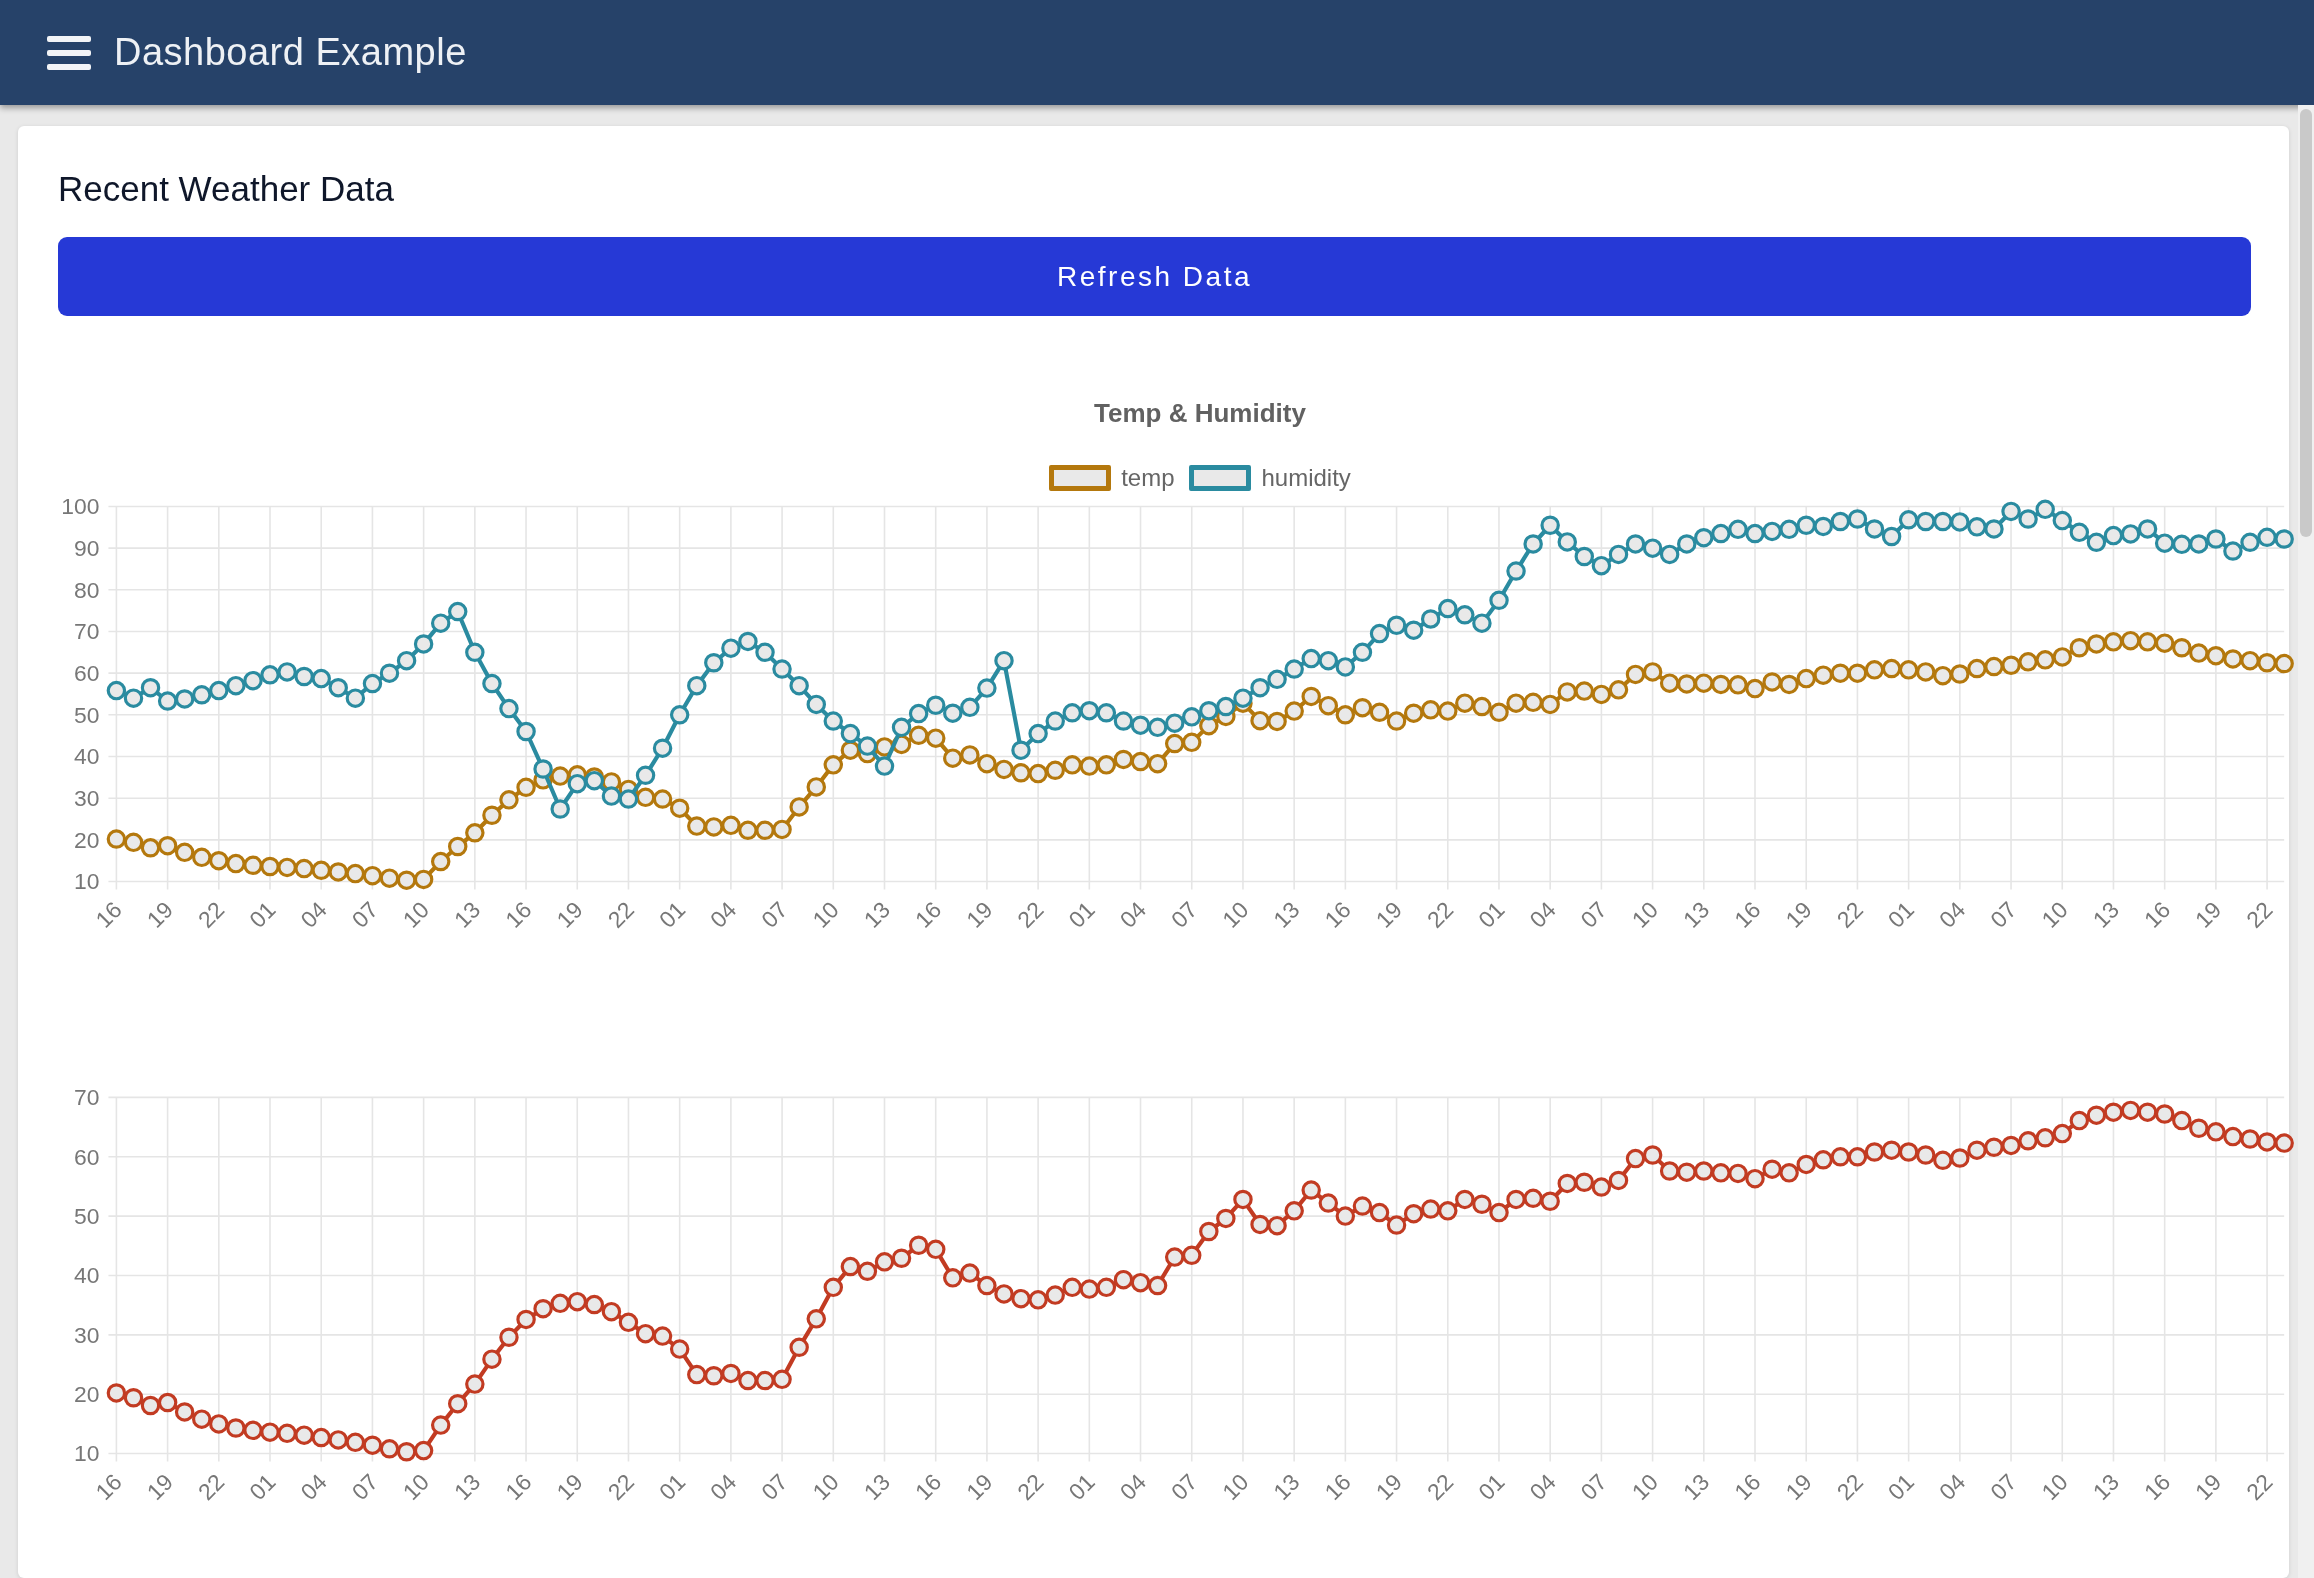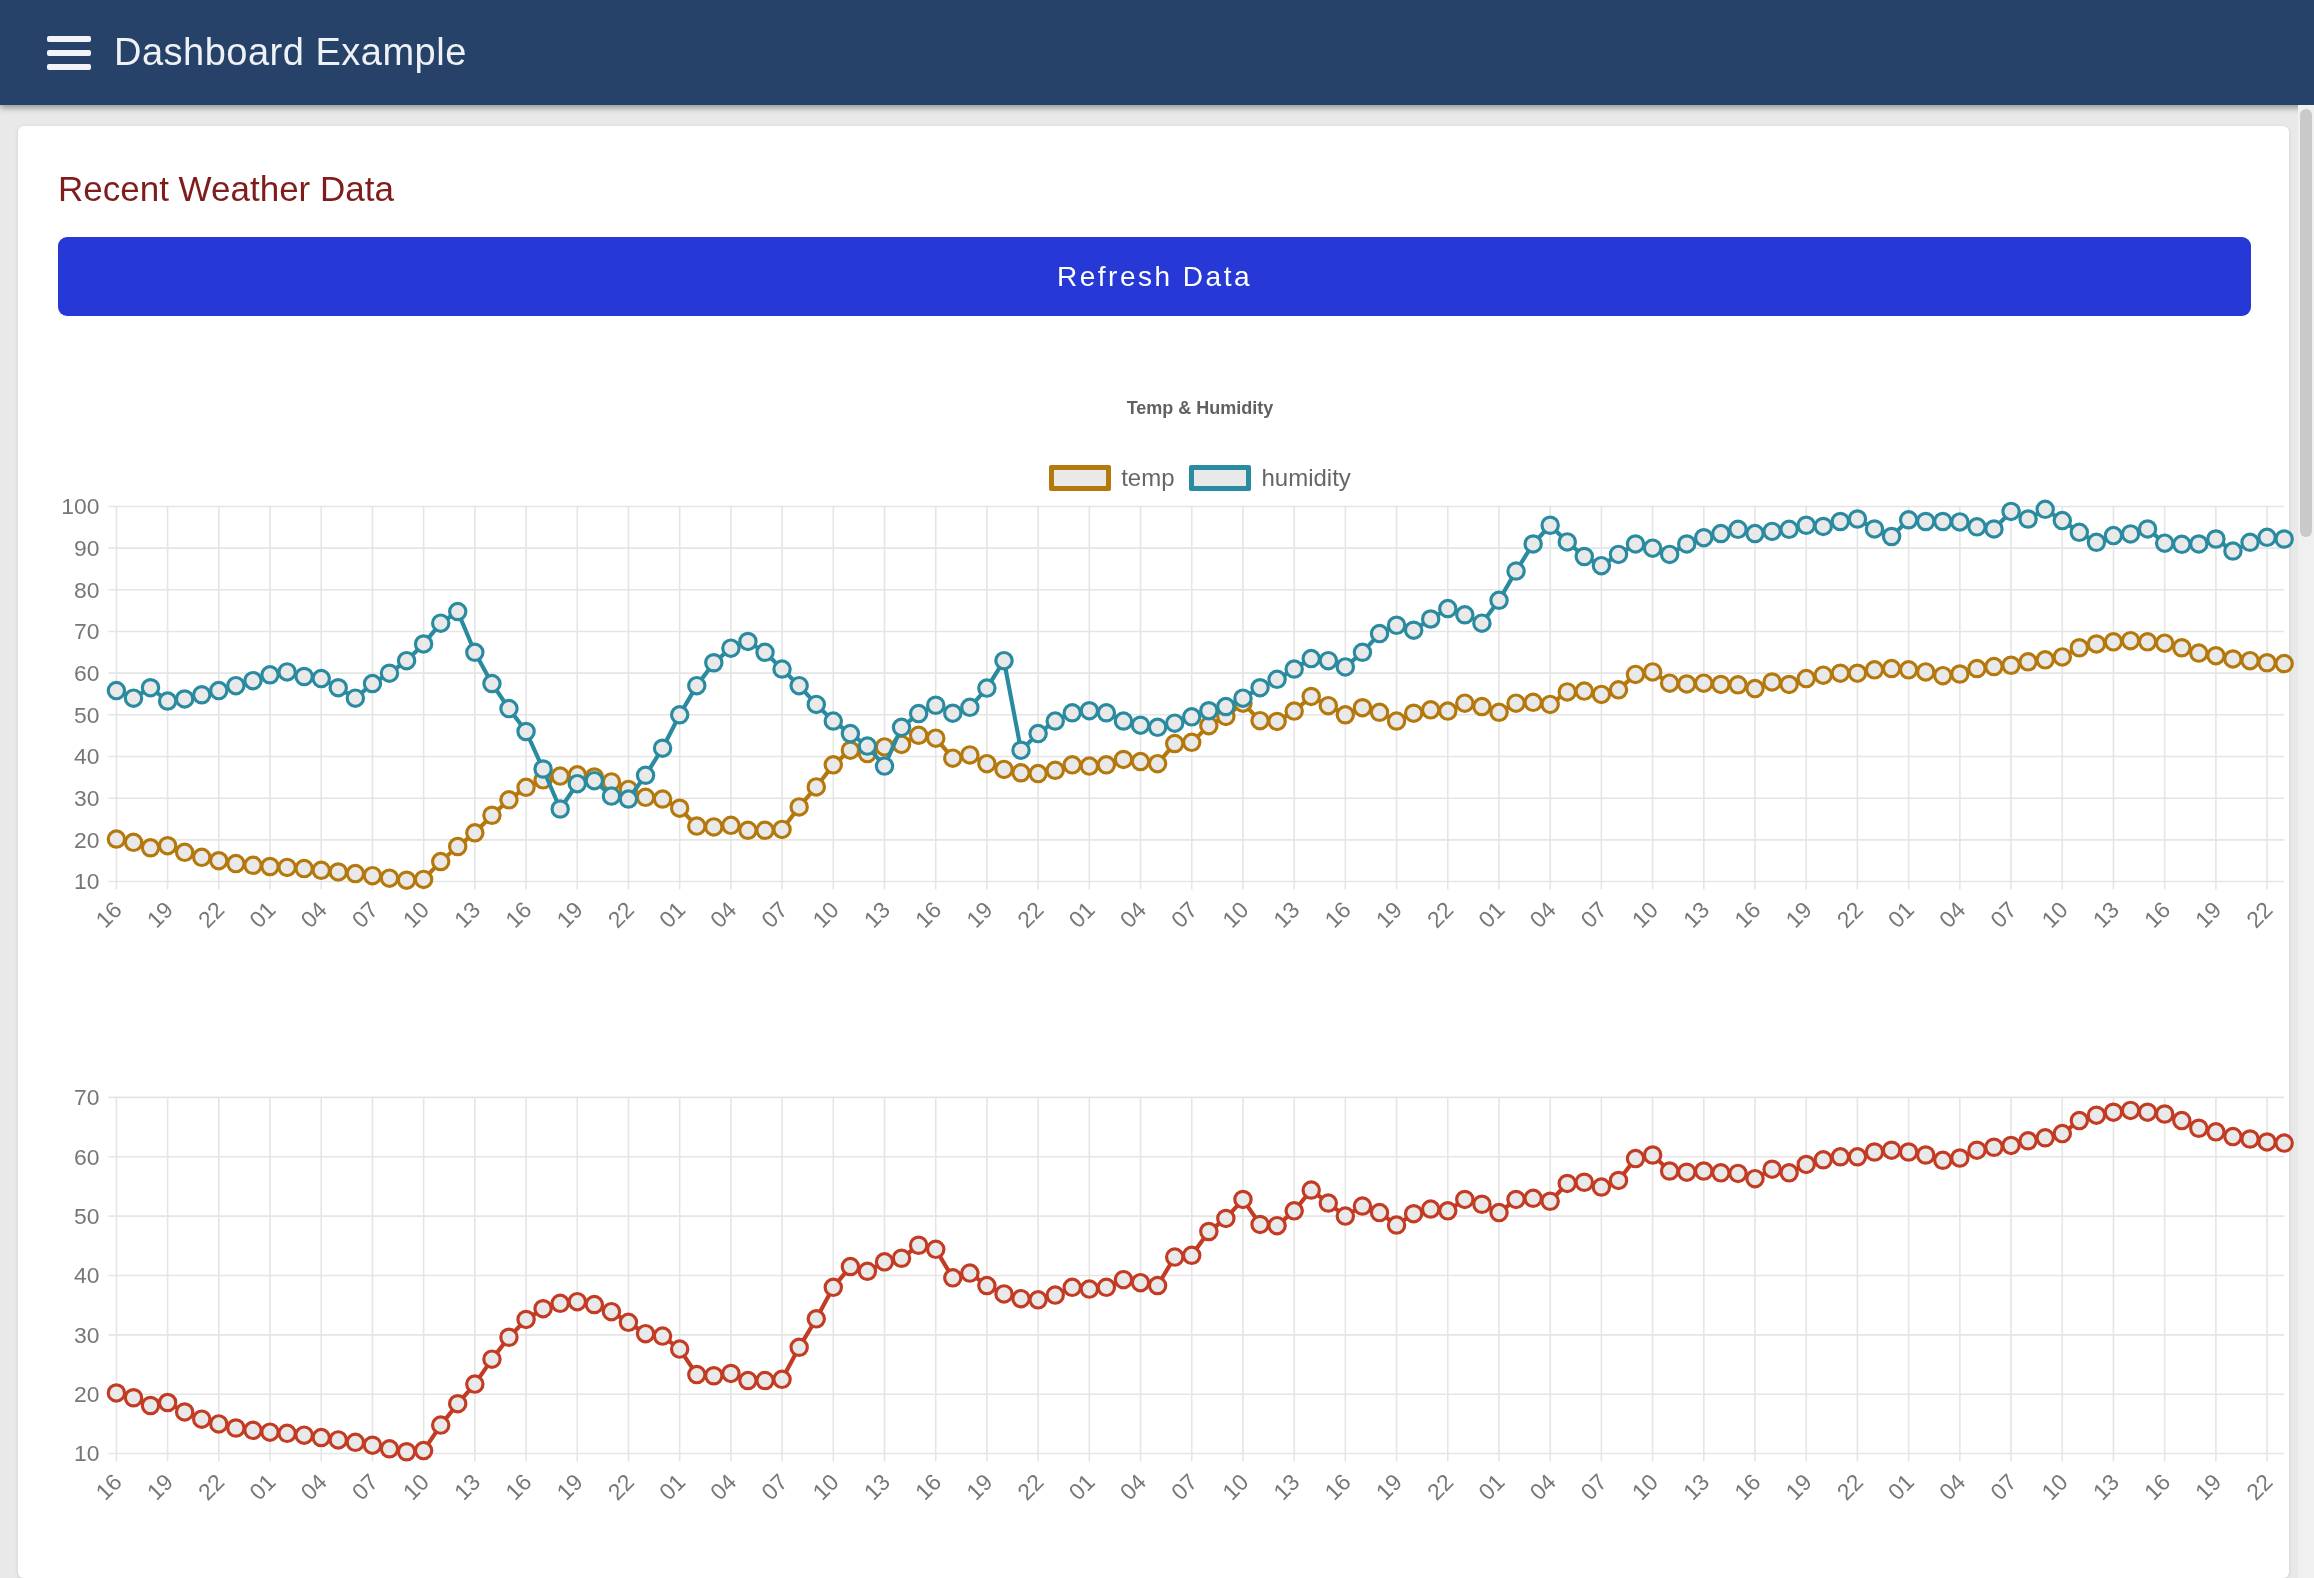--- a/index.html
+++ b/index.html
@@ -4,25 +4,25 @@
 <style>
   html,body{margin:0;padding:0;background:#e9e9e9;font-family:"Liberation Sans",sans-serif;}
   .page{position:relative;width:2314px;height:1578px;background:#e9e9e9;overflow:hidden;}
   .appbar{position:absolute;left:0;top:0;width:2314px;height:105px;background:#264269;
           box-shadow:0 3px 6px rgba(0,0,0,.35);display:flex;align-items:center;}
   .burger{width:44px;height:34px;margin-left:47px;display:flex;flex-direction:column;justify-content:space-between;cursor:pointer;}
   .burger span{display:block;height:6px;border-radius:2px;background:#f2f4f7;}
   .appbar-title{color:#eef1f5;font-size:38px;margin-left:23px;letter-spacing:0.5px;}
   .card{position:absolute;left:18px;top:126px;width:2271px;height:1452px;background:#ffffff;
         border-radius:6px;box-shadow:0 1px 4px rgba(0,0,0,.12);}
-  .h1{position:absolute;left:58px;top:169px;font-size:35px;color:#7f1d1d;}
+  .h1{position:absolute;left:58px;top:169px;font-size:35px;color:#0f172a;}
   .refresh{position:absolute;left:58px;top:217px;width:2193px;height:79px;background:#2639d6;
            border:none;border-radius:9px;color:#fff;font-size:28px;letter-spacing:2.5px;
            font-family:"Liberation Sans",sans-serif;cursor:pointer;margin-top:20px;}
-  .chart-title{position:absolute;left:116px;width:2168px;text-align:center;font-size:18px;
+  .chart-title{position:absolute;left:116px;width:2168px;text-align:center;font-size:26px;
                font-weight:bold;color:#616161;}
   .legend{position:absolute;left:116px;width:2168px;display:flex;justify-content:center;
           align-items:center;gap:15px;}
   .legend-item{display:flex;align-items:center;gap:10px;cursor:pointer;}
   .legend-chip{width:62px;height:26px;background:#e9e9e9;border-radius:2px;box-sizing:border-box;}
   .legend-label{font-size:24px;color:#666;}
   .chartsvg{position:absolute;left:0;top:0;}
   .scrollbar{position:absolute;right:0;top:105px;width:16px;height:1473px;background:#f0f0f0;}
   .scroll-thumb{position:absolute;left:2px;top:4px;width:12px;height:428px;border-radius:6px;background:#c9c9c9;}
 </style>

